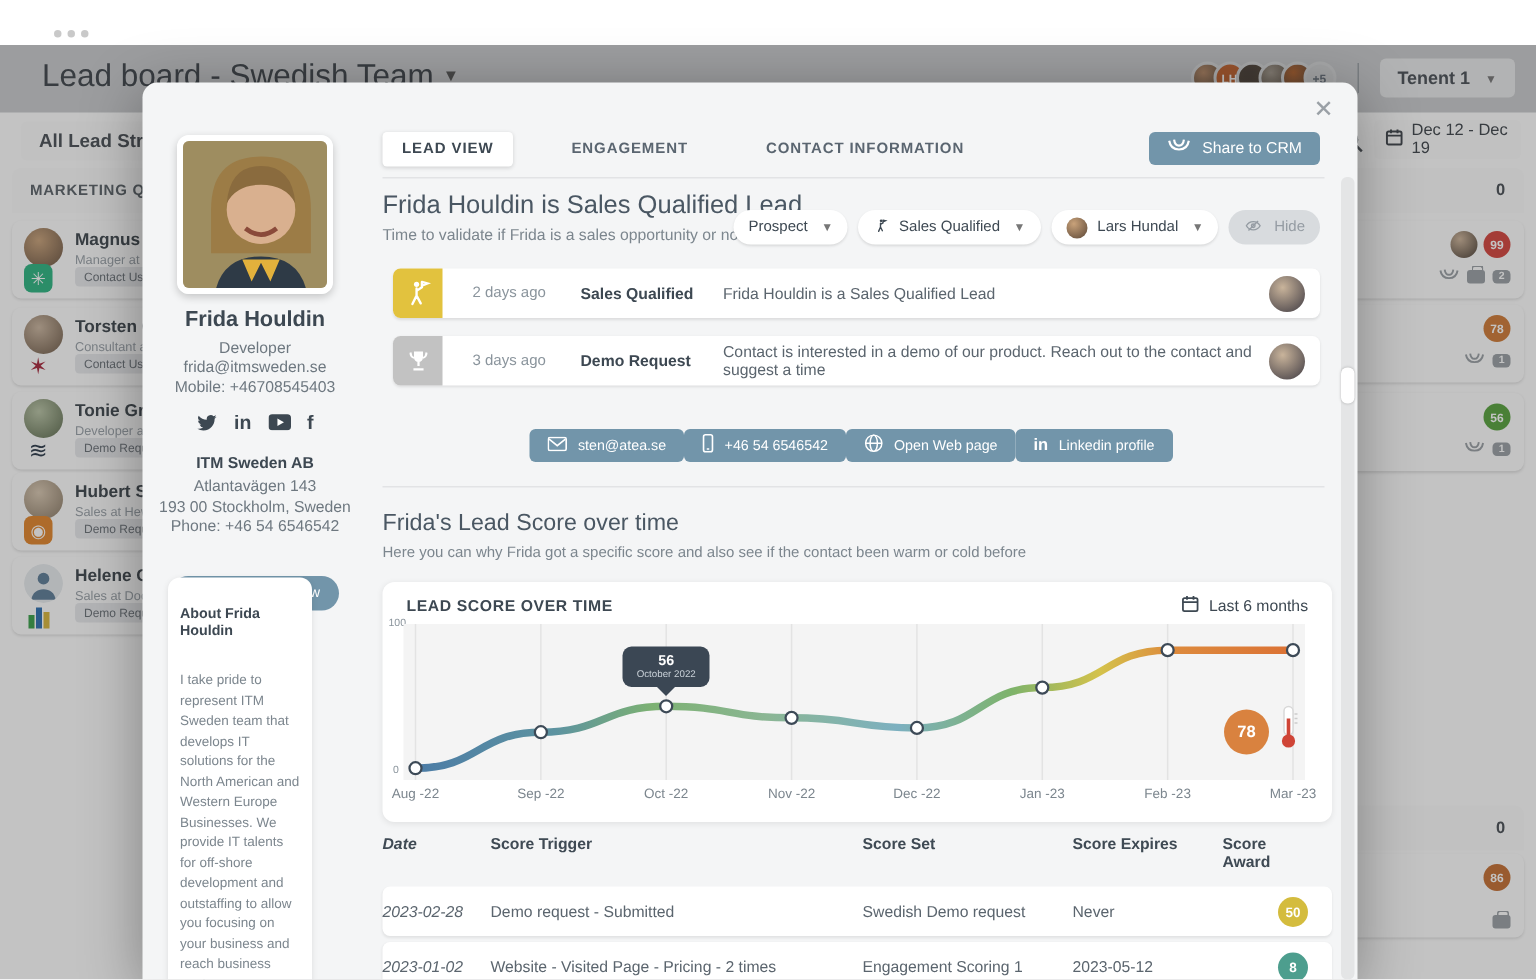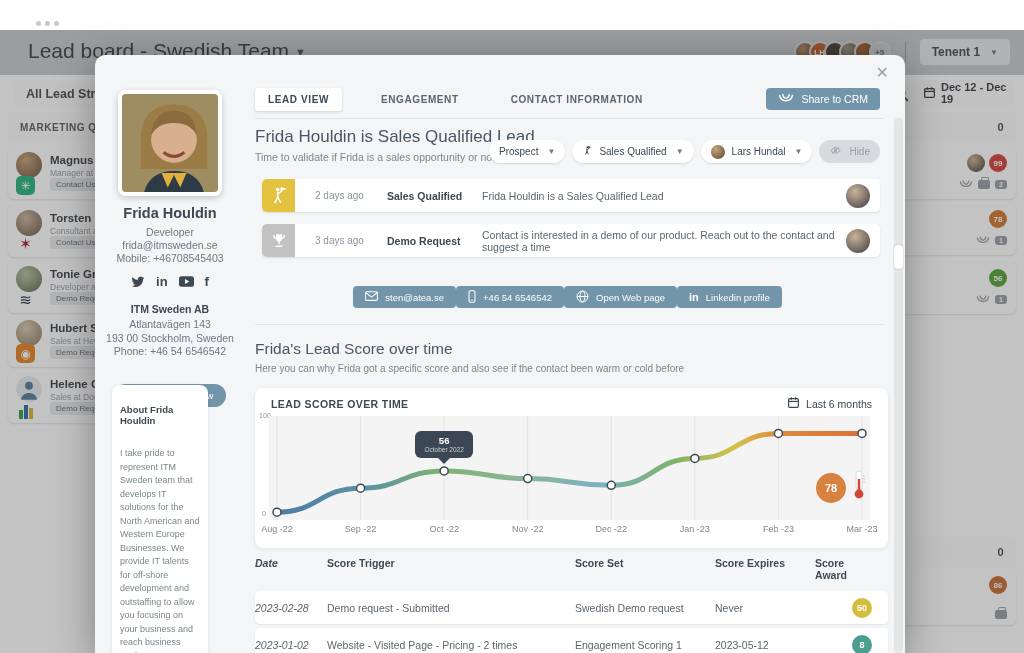--- a/index.html
+++ b/index.html
@@ -17,21 +17,21 @@
   #pagetitle .caret { font-size:11px; color:#555; vertical-align:middle; margin-left:6px; }
   #hdr-right { position:absolute; right:14px; top:9px; display:flex; align-items:center; gap:8px; }
   .avstack { display:flex; }
   .av { width:22px; height:22px; border-radius:50%; border:2px solid #d7d8da; margin-left:-7px; font-size:8px; font-weight:bold; color:#fff; display:flex; align-items:center; justify-content:center; }
   .avmore { background:#d2d3d5; color:#66707a; }
   .hdiv { width:1px; height:20px; background:#9aa0a5; margin:0 6px; }
   #tenant-chip { background:#e8e9ea; border-radius:4px; height:26px; padding:0 12px; display:flex; align-items:center; gap:10px; font-size:12px; font-weight:bold; color:#4a5056; }
   .caret-sm { font-size:8px; color:#777; }
   #als-chip { position:absolute; left:14px; top:81px; height:26px; background:#fdfdfd; border-radius:4px; padding:0 12px; display:flex; align-items:center; font-size:12.5px; font-weight:bold; color:#4a5056; }
   #search-ic { position:absolute; left:893px; top:86px; }
-  #date-chip { position:absolute; left:916px; top:80px; width:98px; height:26px; background:#fdfdfd; border-radius:4px; display:flex; align-items:center; gap:5px; padding:0 7px; font-size:11px; font-weight:bold; color:#3f454b; }
+  #date-chip { position:absolute; left:916px; top:80px; width:98px; height:26px; background:#fdfdfd; border-radius:4px; display:flex; align-items:center; gap:5px; padding:0 7px; font-size:11px; font-weight:normal; color:#3f454b; }
   .colhdr { position:absolute; height:30px; background:#fdfdfd; border-radius:6px 6px 0 0; display:flex; align-items:center; padding:0 12px; font-size:10px; font-weight:bold; letter-spacing:.5px; color:#5a6268; }
   .colcount { margin-left:auto; font-size:11px; font-weight:bold; color:#4a5056; }
 
   .leadcard { position:absolute; left:8px; width:132px; height:52px; background:#fff; border-radius:6px; box-shadow:0 1px 2px rgba(0,0,0,.12); }
   .leadcard .lav { position:absolute; left:8px; top:5px; width:26px; height:26px; border-radius:50%; overflow:hidden; }
   .leadcard .lav svg { width:100%; height:100%; }
   .leadcard .lname { position:absolute; left:42px; top:7px; font-size:11.5px; font-weight:bold; color:#3f474e; white-space:nowrap; }
   .leadcard .lsub { position:absolute; left:42px; top:21px; font-size:8.5px; color:#9aa2a9; white-space:nowrap; }
   .leadcard .llogo { position:absolute; left:8px; top:29px; width:19px; height:19px; border-radius:5px; font-size:12px; display:flex; align-items:center; justify-content:center; }
   .leadcard .llogo.bars { display:flex; align-items:flex-end; gap:1px; justify-content:center; }

